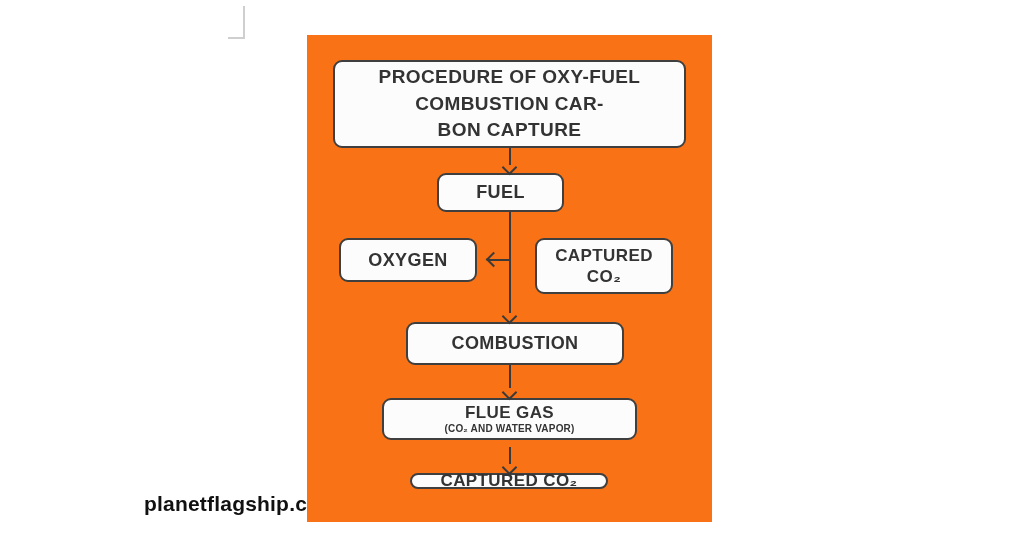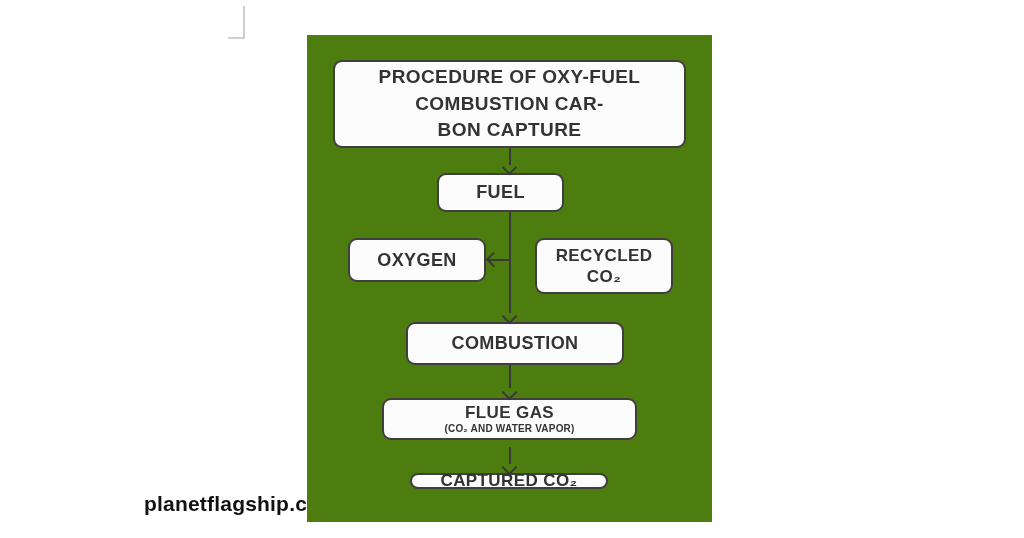--- a/index.html
+++ b/index.html
@@ -17,34 +17,34 @@
 
   
   .watermark{
     position:absolute;left:144px;top:492px;
     font-size:21px;font-weight:700;color:#111111;letter-spacing:0.2px;
   }
 
   
   .panel{
     position:absolute;left:307px;top:35px;width:405px;height:487px;
-    background:#4d7c0f;
+    background:#f97316;
   }
 
   .node{
     position:absolute;box-sizing:border-box;
     background:#fcfcfd;border:2px solid #3f3f3f;border-radius:9px;
     display:flex;flex-direction:column;align-items:center;justify-content:center;
     color:#333333;font-weight:700;text-align:center;letter-spacing:0.4px;
   }
   .prelines{white-space:pre-line;}
 
   .node-title{left:26px;top:25px;width:353px;height:88px;font-size:19px;line-height:1.4;}
   .node-fuel{left:130px;top:138px;width:127px;height:39px;font-size:18px;}
-  .node-oxygen{left:41px;top:203px;width:138px;height:44px;font-size:18px;}
+  .node-oxygen{left:32px;top:203px;width:138px;height:44px;font-size:18px;}
   .node-recycled{left:228px;top:203px;width:138px;height:56px;font-size:17px;line-height:1.25;}
   .node-combustion{left:99px;top:287px;width:218px;height:43px;font-size:18px;}
   .node-flue{left:75px;top:363px;width:255px;height:42px;font-size:17px;line-height:1.25;}
   .node-flue .sub{font-size:10px;letter-spacing:0.2px;}
   .node-captured{left:103px;top:438px;width:198px;height:16px;font-size:17px;}
 
   .line{position:absolute;background:#3a3a3a;}
   .chev{position:absolute;width:9px;height:9px;}
   .chev-down{border-right:2px solid #3a3a3a;border-bottom:2px solid #3a3a3a;transform:rotate(45deg);}
   .chev-left{border-left:2px solid #3a3a3a;border-bottom:2px solid #3a3a3a;transform:rotate(45deg);}
@@ -61,21 +61,21 @@
   <div class="panel">
 
     <div class="node node-title prelines">PROCEDURE OF OXY-FUEL
 COMBUSTION CAR-
 BON CAPTURE</div>
 
     <div class="node node-fuel">FUEL</div>
 
     <div class="node node-oxygen">OXYGEN</div>
 
-    <div class="node node-recycled prelines">RECYCLED
+    <div class="node node-recycled prelines">CAPTURED
 CO₂</div>
 
     <div class="node node-combustion">COMBUSTION</div>
 
     <div class="node node-flue">
       <span>FLUE GAS</span>
       <span class="sub">(CO₂ AND WATER VAPOR)</span>
     </div>
 
     <div class="node node-captured">CAPTURED CO₂</div>

